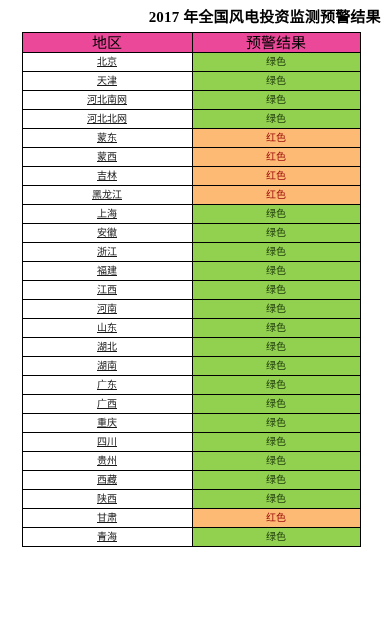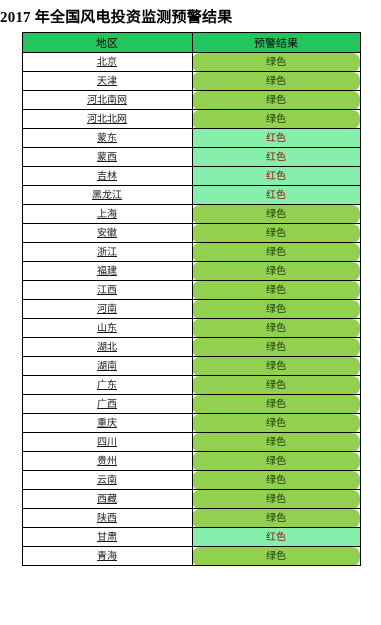--- a/index.html
+++ b/index.html
@@ -15,21 +15,21 @@
     color: #000000;
     overflow: hidden;
   }
   #page {
     position: relative;
     width: 381px;
     height: 625px;
     box-sizing: border-box;
   }
   #report-title {
-    text-align: left;
+    text-align: right;
     font-family: "Liberation Serif", "DejaVu Serif", serif;
     font-weight: bold;
     font-size: 15px;
     line-height: 18px;
     letter-spacing: 0.2px;
     padding-top: 8px;
     padding-bottom: 6px;
     color: #000000;
     white-space: nowrap;
   }
@@ -54,40 +54,39 @@
     margin: 0;
     text-align: center;
     vertical-align: middle;
     font-size: 10px;
     font-family: "Liberation Serif", "DejaVu Serif", serif;
     font-weight: normal;
     white-space: nowrap;
     overflow: hidden;
   }
   table#warning-table thead th {
-    background: #22c55e;
+    background: #ec4899;
     font-weight: normal;
     height: 19px;
-    font-size: 11px;
+    font-size: 15px;
   }
   td.region-cell {
     background: #ffffff;
     color: #1a1a1a;
     text-decoration: underline;
   }
   td.result-cell {
     font-size: 10px;
   }
   td.result-green {
     background: #92d050;
     color: #1d3a0a;
-    border-radius: 8px;
   }
   td.result-red {
-    background: #86efac;
+    background: #fdba74;
     color: #9b0b0b;
   }
 </style>
 </head>
 <body>
 
 <div id="page">
 
   <div id="report-title">2017 年全国风电投资监测预警结果</div>
 
@@ -186,24 +185,20 @@
           </tr>
           <tr>
             <td class="region-cell">四川</td>
             <td class="result-cell result-green">绿色</td>
           </tr>
           <tr>
             <td class="region-cell">贵州</td>
             <td class="result-cell result-green">绿色</td>
           </tr>
           <tr>
-            <td class="region-cell">云南</td>
-            <td class="result-cell result-green">绿色</td>
-          </tr>
-          <tr>
             <td class="region-cell">西藏</td>
             <td class="result-cell result-green">绿色</td>
           </tr>
           <tr>
             <td class="region-cell">陕西</td>
             <td class="result-cell result-green">绿色</td>
           </tr>
           <tr>
             <td class="region-cell">甘肃</td>
             <td class="result-cell result-red">红色</td>

